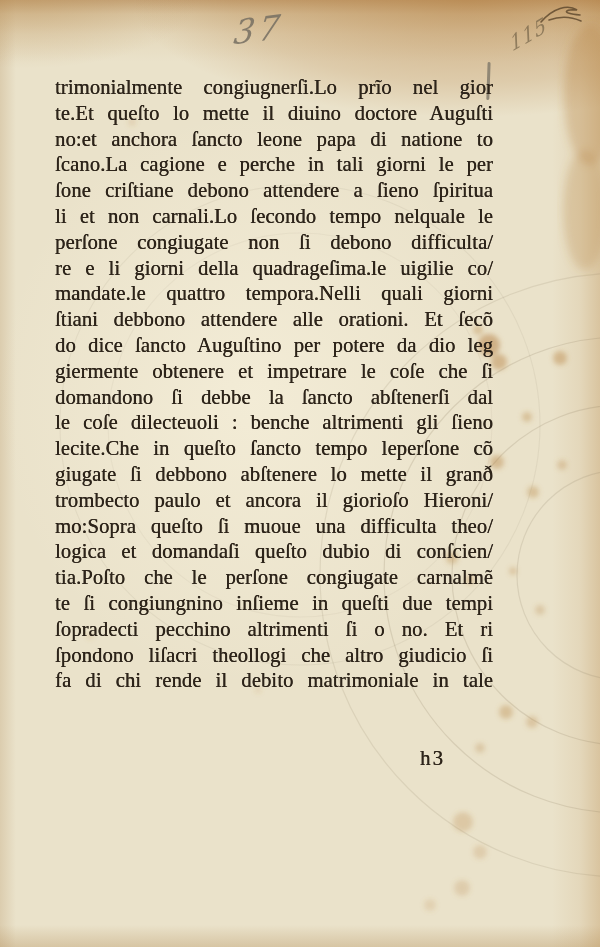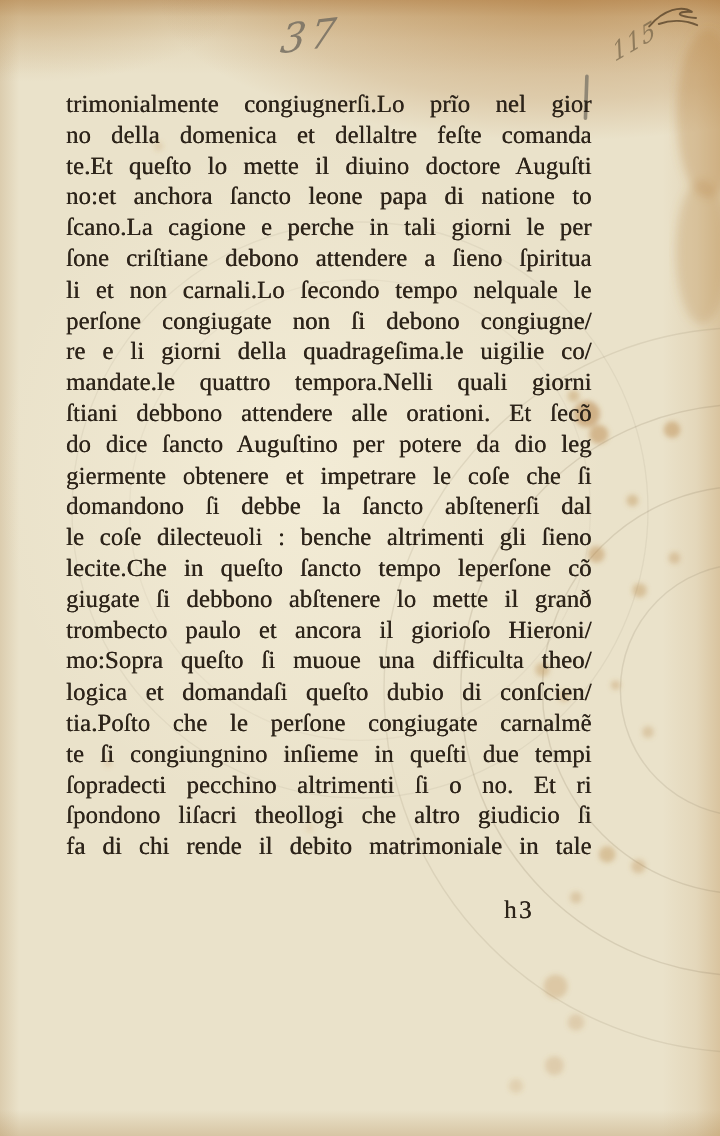--- a/index.html
+++ b/index.html
@@ -103,27 +103,26 @@
 
     <rect x="487" y="62" width="3" height="38" rx="1.5" fill="#837b6c" fill-opacity="0.85" transform="rotate(2 488 80)"></rect>
   </svg>
 
   <div class="hand mark-37">37</div>
 
   <div class="hand mark-115">115</div>
 
   <div class="text-block">
       <div class="line">trimonialmente congiugnerſi.Lo prĩo nel gior</div>
-      <div class="line">no della domenica et dellaltre feſte comanda</div>
       <div class="line">te.Et queſto lo mette il diuino doctore Auguſti</div>
       <div class="line">no:et anchora ſancto leone papa di natione to</div>
       <div class="line">ſcano.La cagione e perche in tali giorni le per</div>
       <div class="line">ſone criſtiane debono attendere a ſieno ſpiritua</div>
       <div class="line">li et non carnali.Lo ſecondo tempo nelquale le</div>
-      <div class="line">perſone congiugate non ſi debono congiugne/</div>
+      <div class="line">perſone congiugate non ſi debono difficulta/</div>
       <div class="line">re e li giorni della quadrageſima.le uigilie co/</div>
       <div class="line">mandate.le quattro tempora.Nelli quali giorni</div>
       <div class="line">ſtiani debbono attendere alle orationi. Et ſecõ</div>
       <div class="line">do dice ſancto Auguſtino per potere da dio leg</div>
       <div class="line">giermente obtenere et impetrare le coſe che ſi</div>
       <div class="line">domandono ſi debbe la ſancto abſtenerſi dal</div>
       <div class="line">le coſe dilecteuoli : benche altrimenti gli ſieno</div>
       <div class="line">lecite.Che in queſto ſancto tempo leperſone cõ</div>
       <div class="line">giugate ſi debbono abſtenere lo mette il granð</div>
       <div class="line">trombecto paulo et ancora il giorioſo Hieroni/</div>

